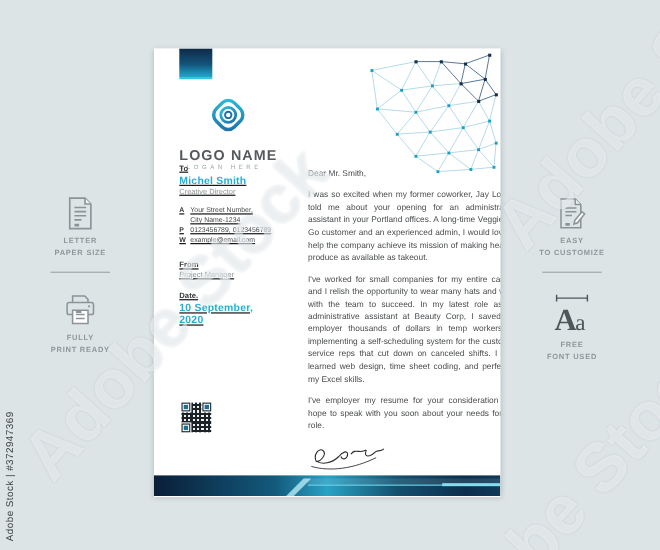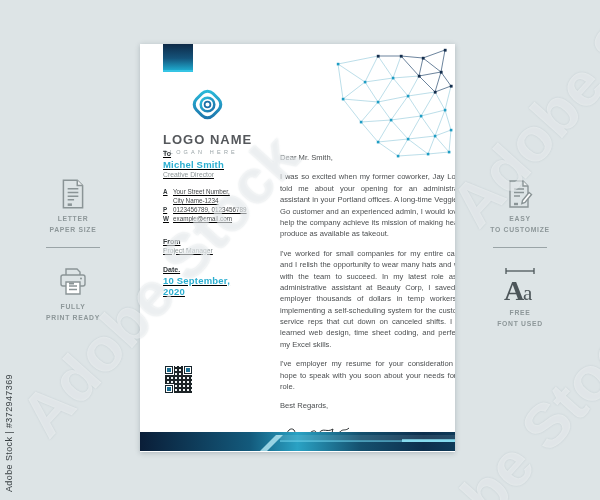--- a/index.html
+++ b/index.html
@@ -211,21 +211,20 @@
       <div class="gap12"></div>
       <div class="lbl">Date.</div>
       <div class="pname">10 September, 2020</div>
     </div>
 
     <div class="letter">
       <p class="salut">Dear Mr. Smith,</p>
       <p>I was so excited when my former coworker, Jay Lopez, told me about your opening for an administrative assistant in your Portland offices. A long-time Veggies to Go customer and an experienced admin, I would love to help the company achieve its mission of making healthy produce as available as takeout.</p>
       <p>I've worked for small companies for my entire career, and I relish the opportunity to wear many hats and work with the team to succeed. In my latest role as an administrative assistant at Beauty Corp, I saved my employer thousands of dollars in temp workers by implementing a self-scheduling system for the customer service reps that cut down on canceled shifts. I also learned web design, time sheet coding, and perfected my Excel skills.</p>
       <p>I've employer my resume for your consideration and hope to speak with you soon about your needs for the role.</p>
-      <p class="closing salut">Best Regards,</p>
       <svg class="sig-svg" width="72" height="28" viewBox="0 0 72 28" fill="none" stroke="#2b2e30" stroke-width="1">
         <path d="M8,18 C4,12 10,4 14,8 C17,11 11,19 7,17 C13,21 22,19 28,13 C31,9 36,7 36,11 C36,15 31,17 30,13 M39,11 C43,5 47,11 53,7 M53,7 C50,15 57,13 61,9 C63,7 66,9 69,6"></path>
         <path d="M3,22 C20,27 42,24 62,14" stroke-width=".8"></path>
       </svg>
 
     </div>
 
     <div class="qr">
       <span class="f f1"></span>
       <span class="f f2"></span>

